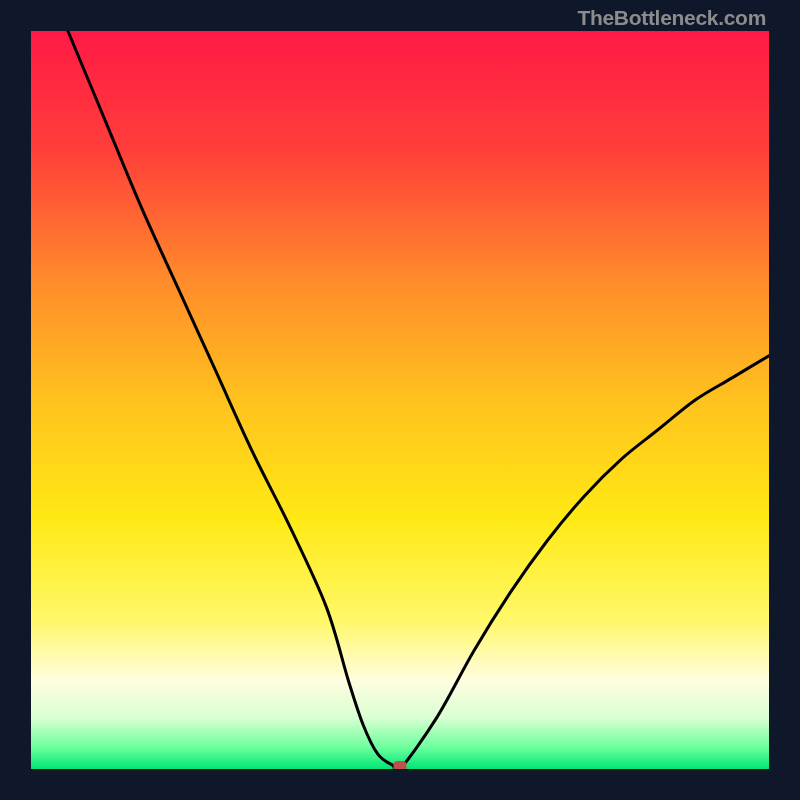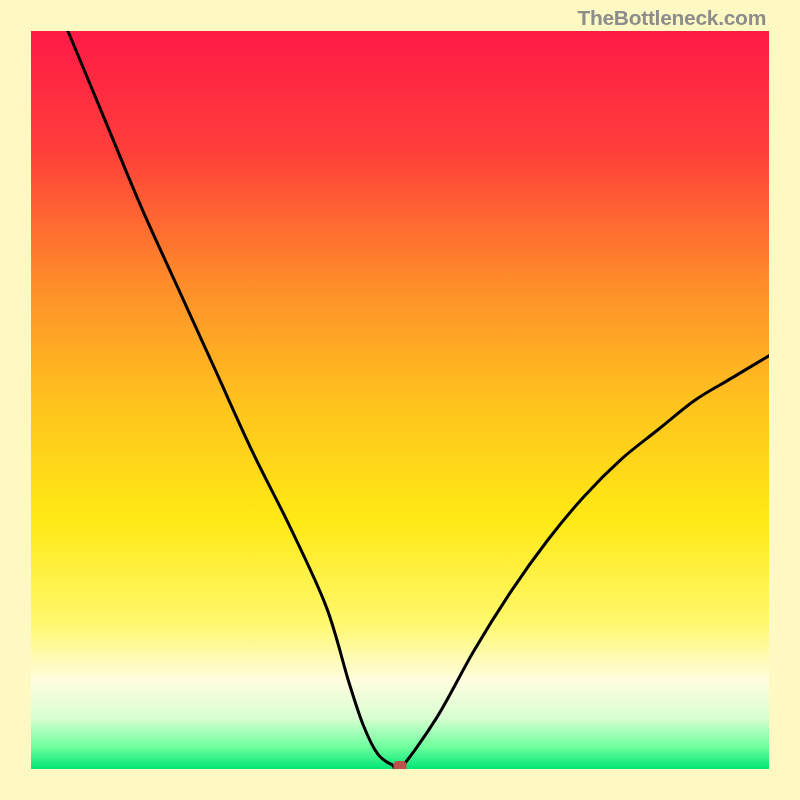--- a/index.html
+++ b/index.html
@@ -9,21 +9,21 @@
     height: 800px;
     background: #000000;
     overflow: hidden;
   }
   .frame {
     position: absolute;
     top: 0;
     left: 0;
     width: 800px;
     height: 800px;
-    background: #fef9c3;
+    background: #0f172a;
   }
   .plot-area {
     position: absolute;
     left: 31px;
     top: 31px;
     width: 738px;
     height: 738px;
   }
   .attribution {
     position: absolute;

